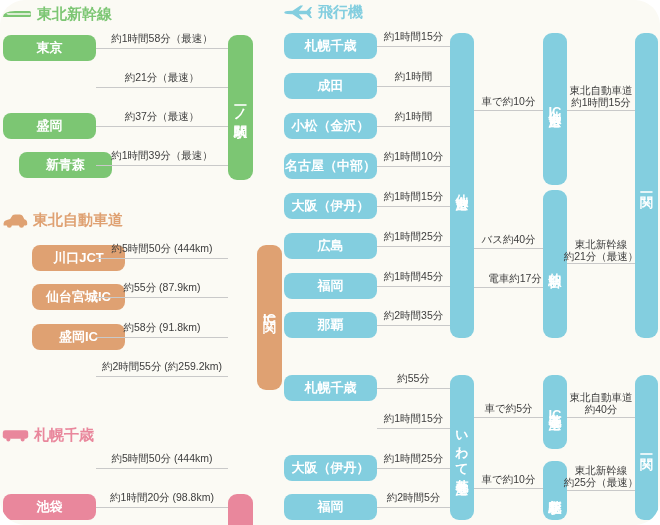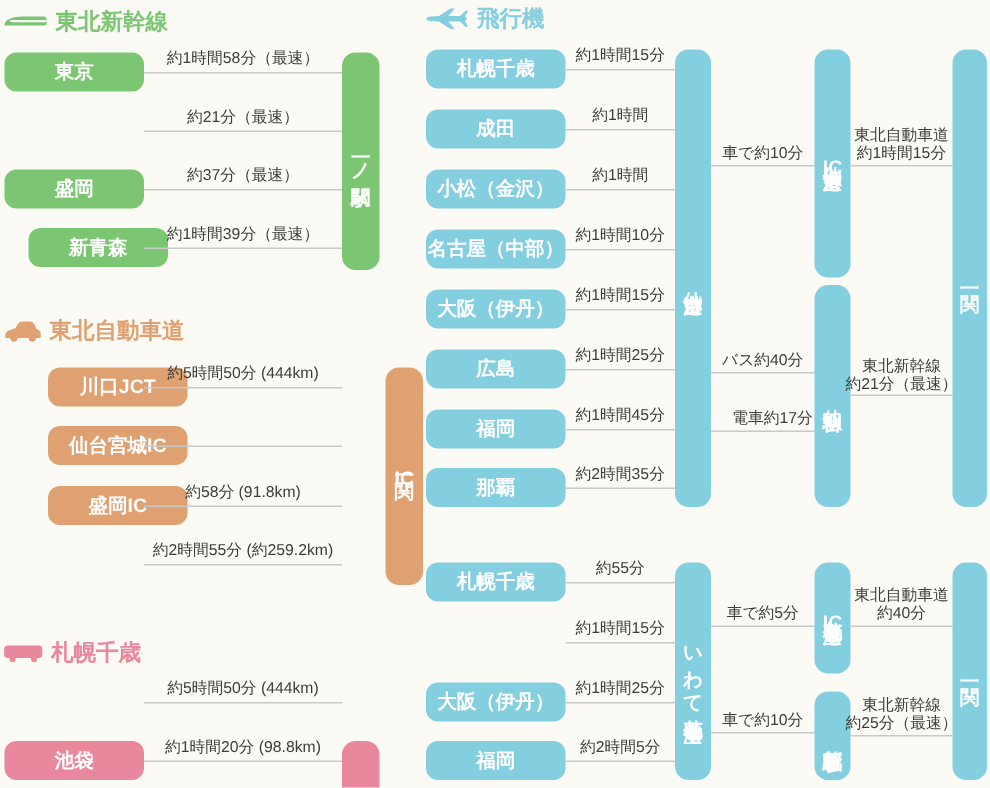--- a/index.html
+++ b/index.html
@@ -1,21 +1,21 @@
 <!DOCTYPE html>
 <html lang="ja" style="--bg: #fbfaf4; --shinkansen: #7cc673; --expressway: #dfa172; --bus: #e9879c; --air: #83cedf; --label: #3c3c3c; --line: #c9c9c9;"><head>
 <meta charset="utf-8">
 <style>
   :root{
     --bg:#fbfaf4; --shinkansen:#7cc673; --expressway:#dfa172;
     --bus:#e9879c; --air:#83cedf; --label:#3c3c3c; --line:#c9c9c9;
   }
   html,body{margin:0;padding:0;}
   body{font-family:"Liberation Sans","DejaVu Sans",sans-serif;}
-  .canvas{position:relative;width:660px;height:525px;background:var(--bg,#fbfaf4);overflow:hidden;}
+  .canvas{position:relative;width:660px;height:525px;background:var(--bg,#fbfaf4);overflow:hidden;border-radius:25px;}
 
   .header{position:absolute;display:flex;align-items:center;gap:5px;font-weight:bold;font-size:15px;}
   .header svg{display:block;flex:0 0 auto;}
 
   .box{position:absolute;border-radius:8px;color:#fff;font-weight:bold;font-size:13px;
        display:flex;align-items:center;justify-content:center;white-space:nowrap;}
   .origin{width:93px;height:26px;}
 
   .vbox{position:absolute;border-radius:9px;color:#fff;font-weight:bold;
         display:flex;align-items:center;justify-content:center;}
@@ -71,20 +71,21 @@
     </svg>
     <span>東北自動車道</span>
   </div>
 
   <div class="box origin c-orange" style="left:3px;top:245px">川口JCT</div>
   <div class="hline" style="left:96px;top:258px;width:132px"></div>
   <div class="tlabel" style="left:96px;top:242px;width:132px">約5時間50分 (444km)</div>
 
   <div class="box origin c-orange" style="left:3px;top:284px">仙台宮城IC</div>
   <div class="hline" style="left:96px;top:297px;width:132px"></div>
+  <div class="tlabel" style="left:96px;top:281px;width:132px">約55分 (87.9km)</div>
 
   <div class="box origin c-orange" style="left:3px;top:324px">盛岡IC</div>
   <div class="hline" style="left:96px;top:337px;width:132px"></div>
   <div class="tlabel" style="left:96px;top:321px;width:132px">約58分 (91.8km)</div>
 
   <div class="hline" style="left:96px;top:376px;width:132px"></div>
   <div class="tlabel" style="left:96px;top:360px;width:132px">約2時間55分 (約259.2km)</div>
 
   <div class="vbox c-orange" style="left:228px;top:245px;width:25px;height:145px">
     <span class="vtext"><span>一関</span><span class="combine">IC</span></span>

